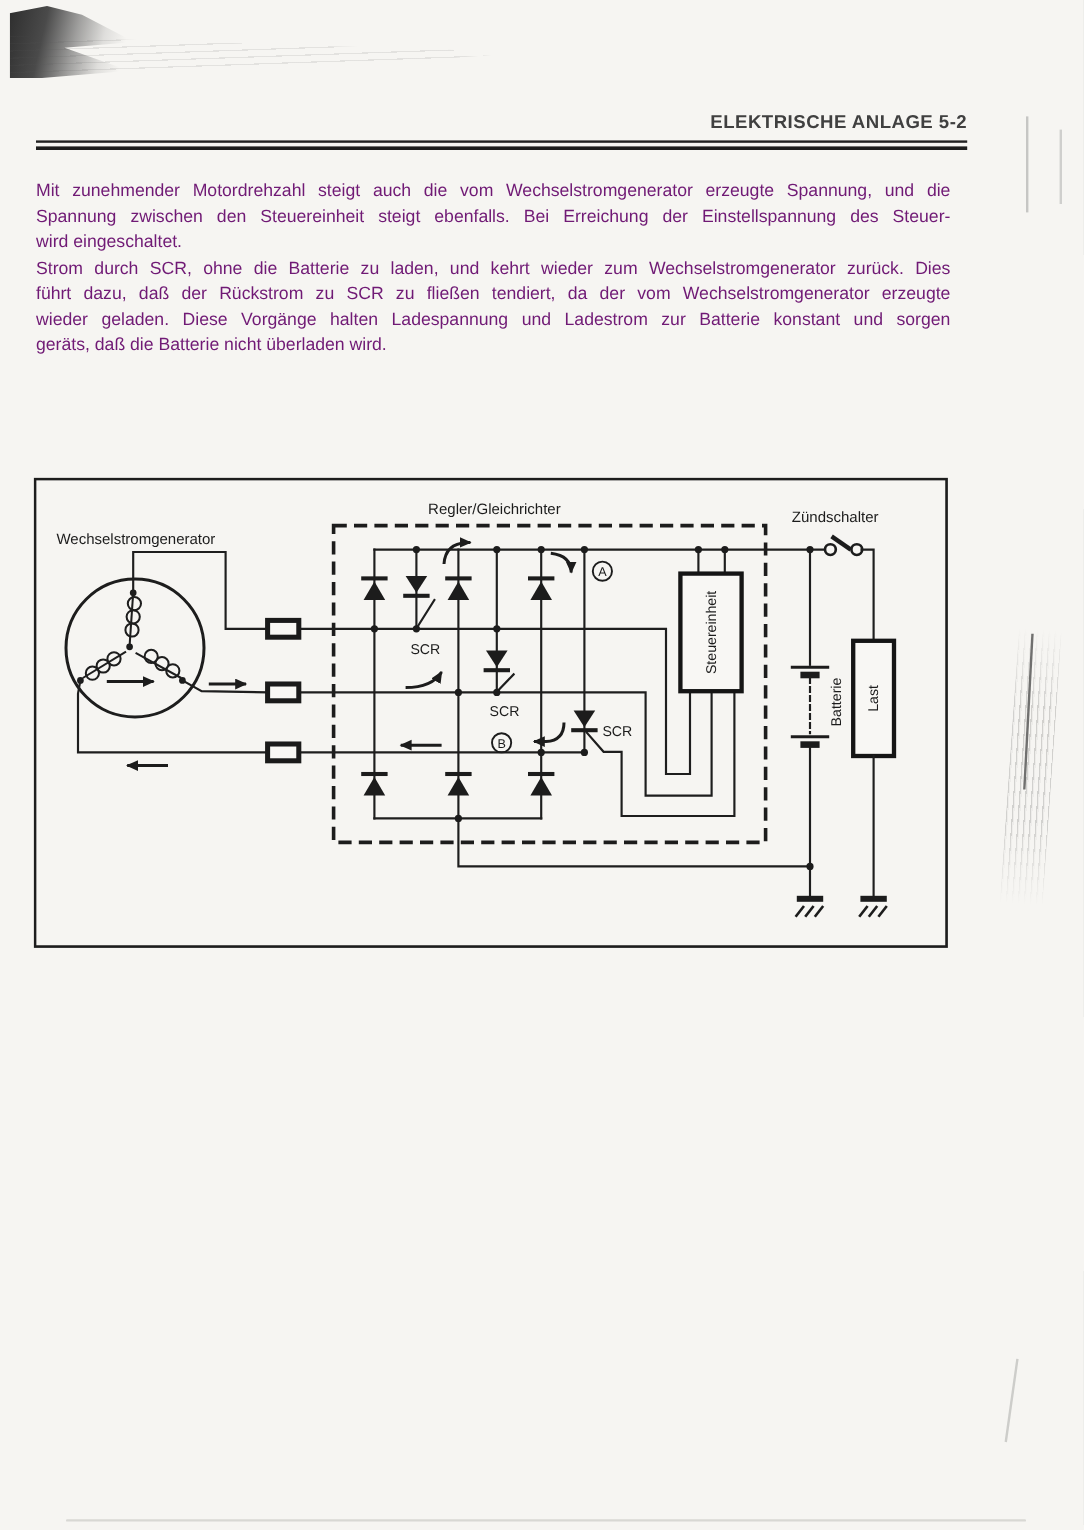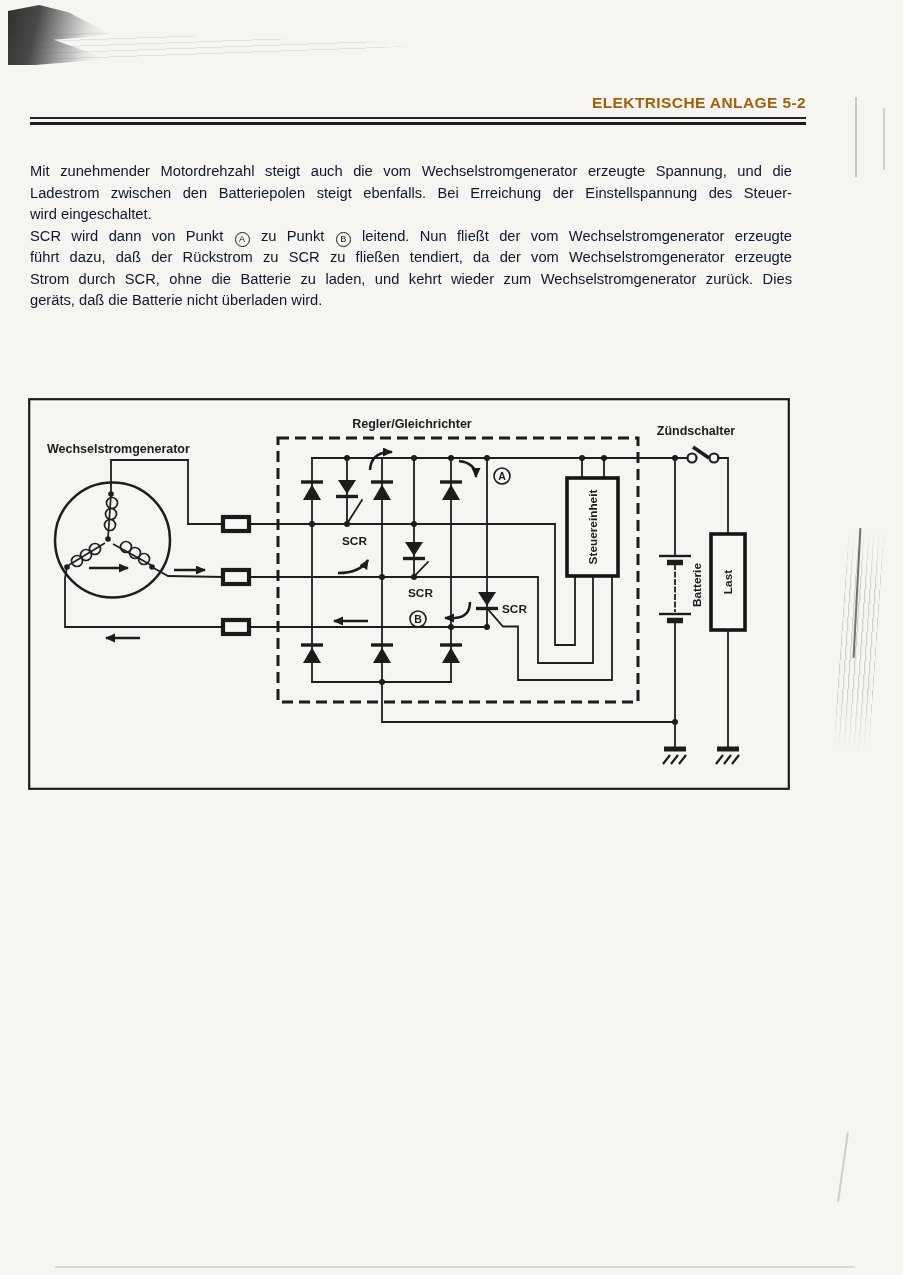--- a/index.html
+++ b/index.html
@@ -26,35 +26,35 @@
     background:repeating-linear-gradient(90deg,rgba(70,70,70,.38) 0 1px,rgba(120,120,120,.12) 1px 2px,transparent 2px 5px);
     -webkit-mask-image:linear-gradient(180deg,transparent 0,#000 28%,#000 72%,transparent 100%);
             mask-image:linear-gradient(180deg,transparent 0,#000 28%,#000 72%,transparent 100%);
   }
   .smudge-core{position:absolute; left:856px; top:528px; width:2px; height:130px; background:rgba(40,40,40,.65); transform:rotate(3deg);}
   .squiggle-br{position:absolute; left:842px; top:1132px; width:1.5px; height:70px; background:#cdcdca; transform:rotate(8deg);}
   .streak-bottom{position:absolute; left:55px; top:1266px; width:800px; height:2px; background:rgba(140,140,138,.28); border-radius:2px;}
   
   .hdr{
     position:absolute; left:30px; top:94px; width:776px; text-align:right;
-    font-size:15.5px; font-weight:bold; letter-spacing:.4px; color:#a16207;
+    font-size:15.5px; font-weight:bold; letter-spacing:.4px; color:#404040;
   }
   .rule1{position:absolute; left:30px; top:117px; width:776px; height:1.5px; background:#222;}
   .rule2{position:absolute; left:30px; top:121.5px; width:776px; height:3.5px; background:#1d1d1d;}
   
-  .bodytext{position:absolute; left:30px; top:161px; width:762px; font-size:14.7px; line-height:21.5px; color:#0f172a;}
+  .bodytext{position:absolute; left:30px; top:149px; width:762px; font-size:14.7px; line-height:21.5px; color:#701a75;}
   .jline{text-align:justify; text-align-last:justify;}
   .lline{text-align:center; text-align-last:left;}
   .circ{
     display:inline-block; width:13px; height:13px; border:1.2px solid #1b1b1b; border-radius:50%;
     font-size:9px; line-height:12.5px; text-align:center; text-align-last:center;
     vertical-align:-1.5px; margin:0 1px;
   }
   
-  .figure{position:absolute; left:28px; top:398px; width:762px; height:392px;font-weight:bold;}
+  .figure{position:absolute; left:28px; top:398px; width:762px; height:392px;}
   svg text{font-family:"Liberation Sans", sans-serif; fill:#1c1c1c;}
   .w{stroke:#1e1e1e; stroke-width:1.8; fill:none; stroke-linecap:square;}
   .db{stroke:#1c1c1c; stroke-width:3; fill:none; stroke-dasharray:11 6;}
   .bar{stroke:#1c1c1c; stroke-width:3.4; fill:none; stroke-linecap:butt;}
   .plate-thin{stroke:#1c1c1c; stroke-width:2.4; fill:none;}
   .plate-thick{stroke:#1c1c1c; stroke-width:5.5; fill:none;}
   .dev{fill:#1c1c1c; stroke:none;}
   .dot{fill:#1c1c1c;}
   .box{fill:#f8f7f4; stroke:#151515; stroke-width:3.6;}
   .conn{fill:#f8f7f4; stroke:#1a1a1a; stroke-width:4.2;}
@@ -77,25 +77,25 @@
   <div class="smudge-core"></div>
   <div class="squiggle-br"></div>
   <div class="streak-bottom"></div>
 
   <div class="hdr">ELEKTRISCHE ANLAGE 5-2</div>
   <div class="rule1"></div>
   <div class="rule2"></div>
 
   <div class="bodytext">
     <div class="jline rt">Mit zunehmender Motordrehzahl steigt auch die vom Wechselstromgenerator erzeugte Spannung, und die</div>
-    <div class="jline rt">Ladestrom zwischen den Batteriepolen steigt ebenfalls. Bei Erreichung der Einstellspannung des Steuer-</div>
+    <div class="jline rt">Spannung zwischen den Steuereinheit steigt ebenfalls. Bei Erreichung der Einstellspannung des Steuer-</div>
     <div class="lline rt">wird eingeschaltet.</div>
-    <div class="jline rt">SCR wird dann von Punkt <span class="circ">A</span> zu Punkt <span class="circ">B</span> leitend. Nun fließt der vom Wechselstromgenerator erzeugte</div>
+    <div class="jline rt">Strom durch SCR, ohne die Batterie zu laden, und kehrt wieder zum Wechselstromgenerator zurück. Dies</div>
     <div class="jline rt">führt dazu, daß der Rückstrom zu SCR zu fließen tendiert, da der vom Wechselstromgenerator erzeugte</div>
-    <div class="jline rt">Strom durch SCR, ohne die Batterie zu laden, und kehrt wieder zum Wechselstromgenerator zurück. Dies</div>
+    <div class="jline rt">wieder geladen. Diese Vorgänge halten Ladespannung und Ladestrom zur Batterie konstant und sorgen</div>
     <div class="lline rt">geräts, daß die Batterie nicht überladen wird.</div>
   </div>
 
   <div class="figure">
     <svg width="762" height="392" viewBox="0 0 762 392">
       <defs>
         <marker id="ah" markerWidth="11" markerHeight="10" refX="9" refY="4.5" orient="auto" markerUnits="userSpaceOnUse">
           <path d="M0,0 L10,4.5 L0,9 Z" fill="#1c1c1c"></path>
         </marker>
       </defs>

